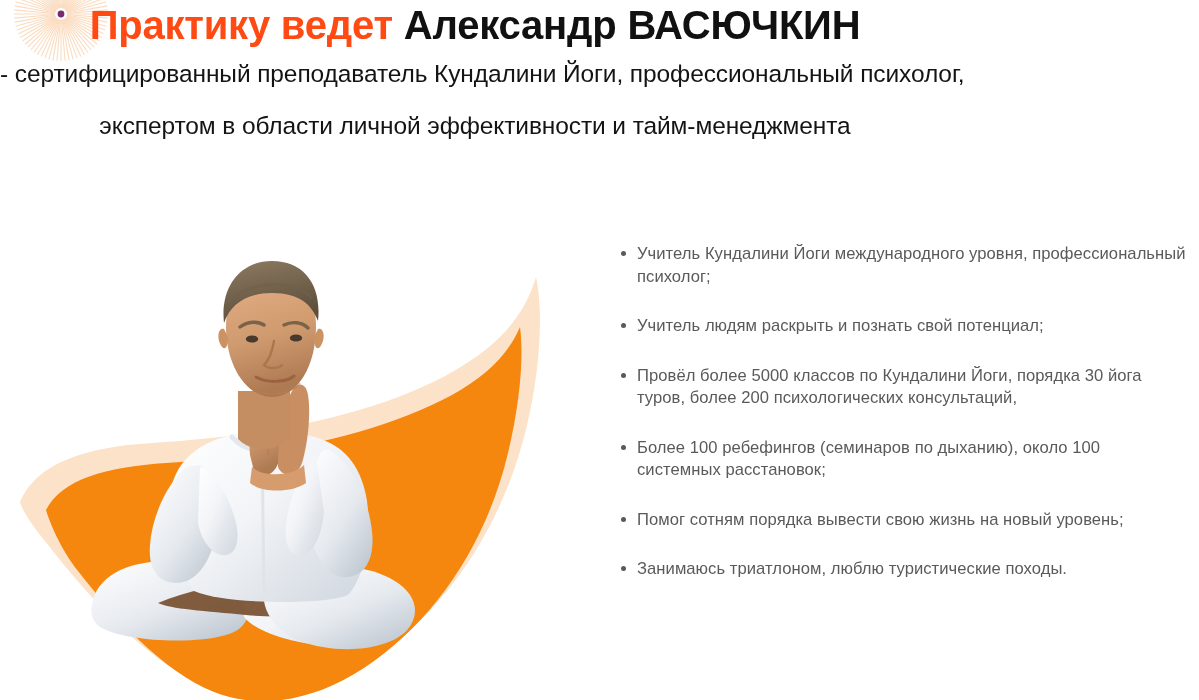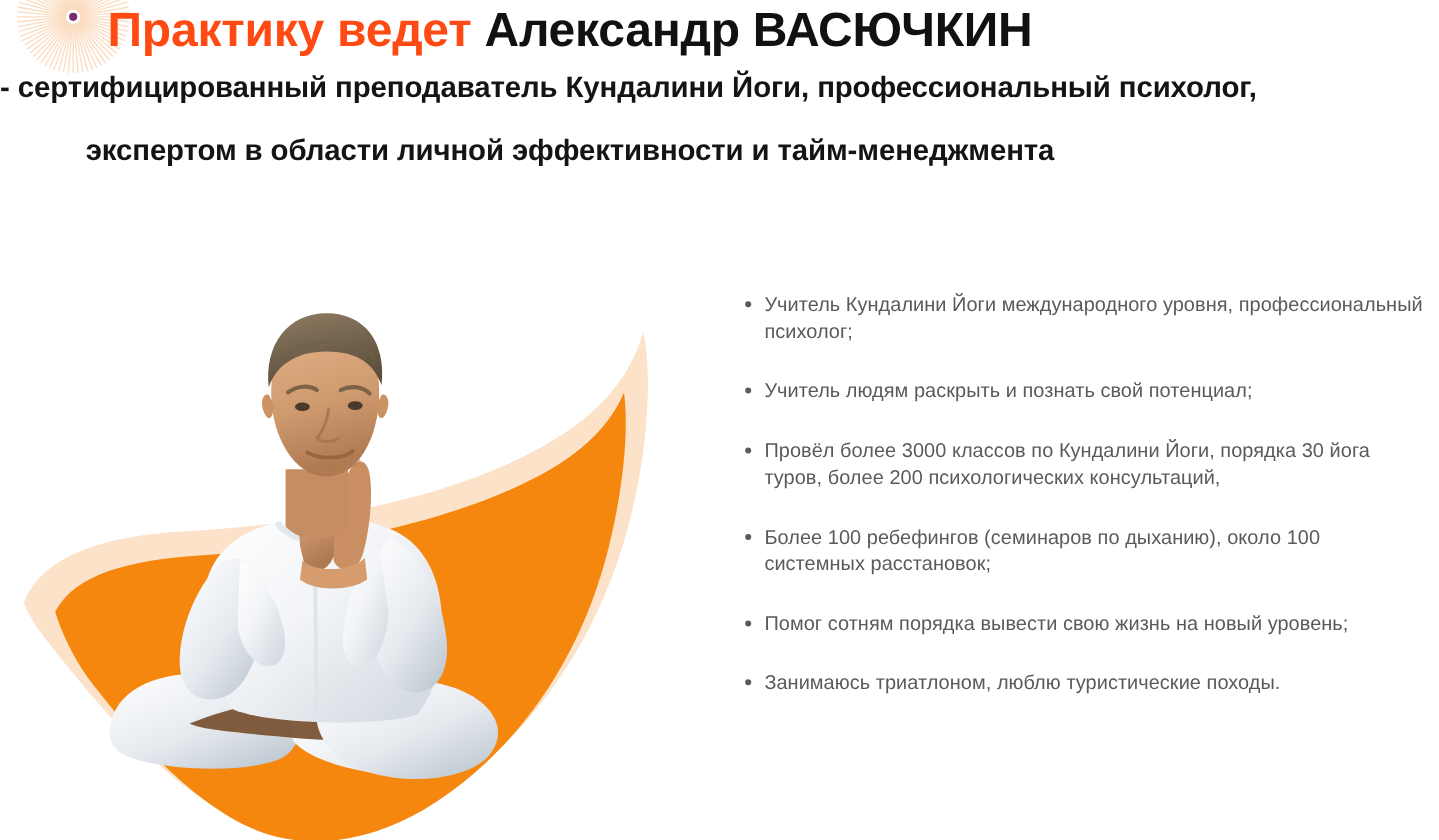--- a/index.html
+++ b/index.html
@@ -44,21 +44,21 @@
     letter-spacing: -0.2px;
     color: #111111;
     white-space: nowrap;
   }
   .headline-main .accent {
     color: #ff4a14;
   }
   .headline-sub {
     margin: 0;
     font-size: 24.5px;
-    font-weight: 700;
+    font-weight: 400;
     line-height: 52px;
     letter-spacing: -0.1px;
     color: #141414;
     white-space: nowrap;
   }
 
   
   .hero {
     position: absolute;
     left: 0;
@@ -359,21 +359,21 @@
   <li class="fact">
     <span class="bullet"></span>
     <span class="fact-text">Учитель Кундалини Йоги международного уровня, профессиональный психолог;</span>
   </li>
   <li class="fact">
     <span class="bullet"></span>
     <span class="fact-text">Учитель людям раскрыть и познать свой потенциал;</span>
   </li>
   <li class="fact">
     <span class="bullet"></span>
-    <span class="fact-text">Провёл более 3000 классов по Кундалини Йоги, порядка 30 йога туров, более 200 психологических консультаций,</span>
+    <span class="fact-text">Провёл более 5000 классов по Кундалини Йоги, порядка 30 йога туров, более 200 психологических консультаций,</span>
   </li>
   <li class="fact">
     <span class="bullet"></span>
     <span class="fact-text">Более 100 ребефингов (семинаров по дыханию), около 100 системных расстановок;</span>
   </li>
   <li class="fact">
     <span class="bullet"></span>
     <span class="fact-text">Помог сотням порядка вывести свою жизнь на новый уровень;</span>
   </li>
   <li class="fact">

